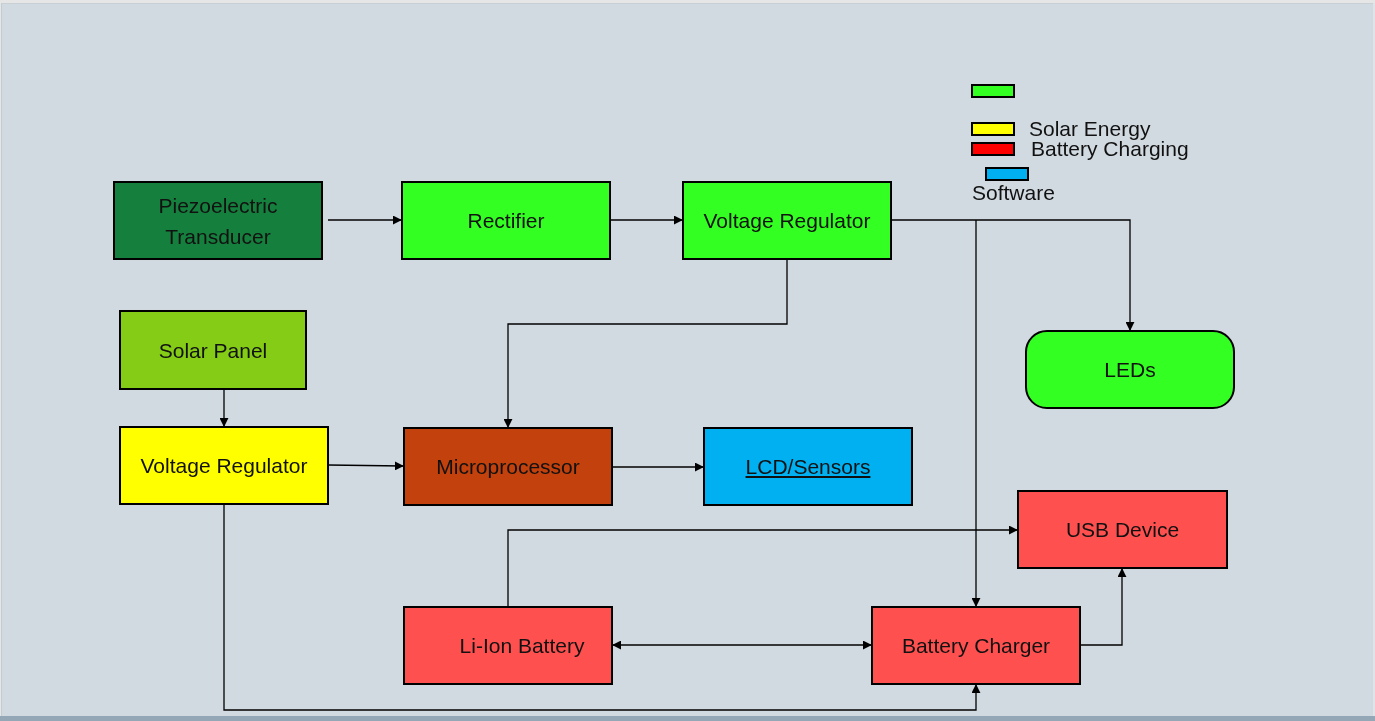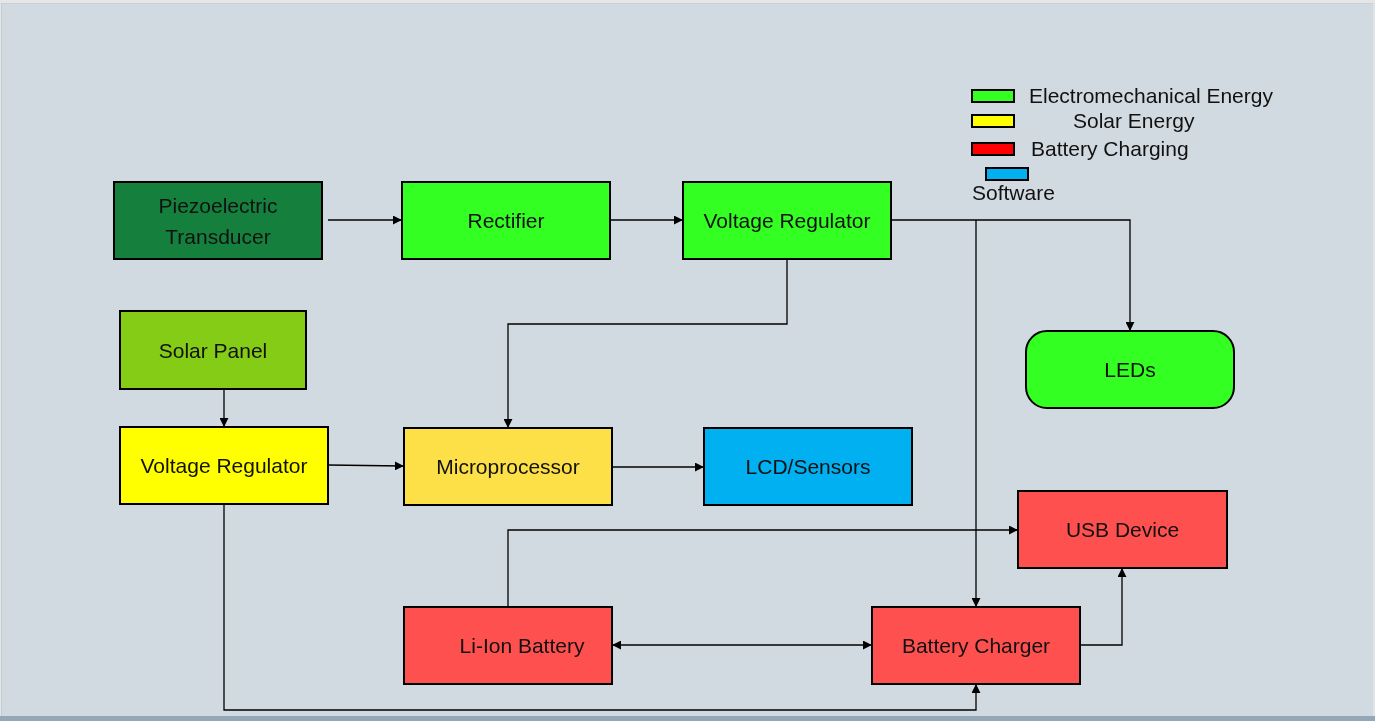--- a/index.html
+++ b/index.html
@@ -124,33 +124,32 @@
 
   <div class="block" style="left: 113px; top: 181px; width: 210px; height: 79px; background: #15803d;">Piezoelectric
 Transducer</div>
   <div class="block" style="left: 401px; top: 181px; width: 210px; height: 79px; background: rgb(51, 255, 34);">Rectifier</div>
   <div class="block" style="left: 682px; top: 181px; width: 210px; height: 79px; background: rgb(51, 255, 34);">Voltage Regulator</div>
   <div class="block" style="left: 1025px; top: 330px; width: 210px; height: 79px; background: rgb(51, 255, 34); border-radius: 22px;">LEDs</div>
 
   <div class="block" style="left: 119px; top: 310px; width: 188px; height: 80px; background: #84cc16;">Solar Panel</div>
   <div class="block" style="left: 119px; top: 426px; width: 210px; height: 79px; background: rgb(255, 255, 0);">Voltage Regulator</div>
 
-  <div class="block" style="left: 403px; top: 427px; width: 210px; height: 79px; background: #fde047;">Microprocessor</div>
-  <div class="block" style="left: 703px; top: 427px; width: 210px; height: 79px; background: rgb(0, 176, 240);">LCD/Sensors</div>
+  <div class="block" style="left: 403px; top: 427px; width: 210px; height: 79px; background: #c2410c;">Microprocessor</div>
+  <div class="block" style="left: 703px; top: 427px; width: 210px; height: 79px; background: rgb(0, 176, 240); text-decoration: underline;">LCD/Sensors</div>
 
   <div class="block" style="left: 1017px; top: 490px; width: 211px; height: 79px; background: rgb(255, 80, 80);">USB Device</div>
   <div class="block" style="left: 403px; top: 606px; width: 210px; height: 79px; background: rgb(255, 80, 80); padding-left: 28px;">Li-Ion Battery</div>
   <div class="block" style="left: 871px; top: 606px; width: 210px; height: 79px; background: rgb(255, 80, 80);">Battery Charger</div>
 
   <div>
     <div class="legend-item" style="left:971px;top:84px;">
       <span class="legend-swatch" style="background: rgb(51, 255, 34);"></span>
-      <span>Electromechanical Energy</span>
     </div>
-    <div class="legend-item" style="left:971px;top:109px;gap:44px;">
+    <div class="legend-item" style="left:971px;top:117px;">
       <span class="legend-swatch" style="background: rgb(255, 255, 0);"></span>
       <span>Solar Energy</span>
     </div>
     <div class="legend-item" style="left:971px;top:137px;">
       <span class="legend-swatch" style="margin-right: 16px; background: rgb(255, 0, 0);"></span>
       <span>Battery Charging</span>
     </div>
     <div class="legend-item" style="left:972px;top:167px;flex-direction:column;">
       <span class="legend-swatch" style="margin-right: 13px; background: rgb(0, 176, 240);"></span>
       <span>Software</span>

